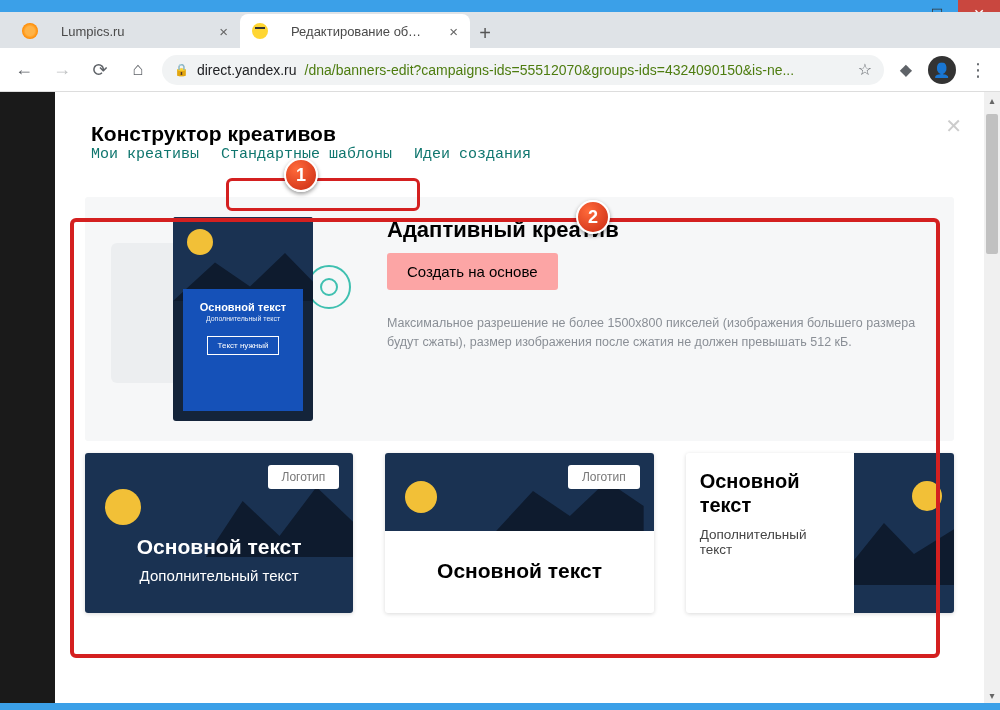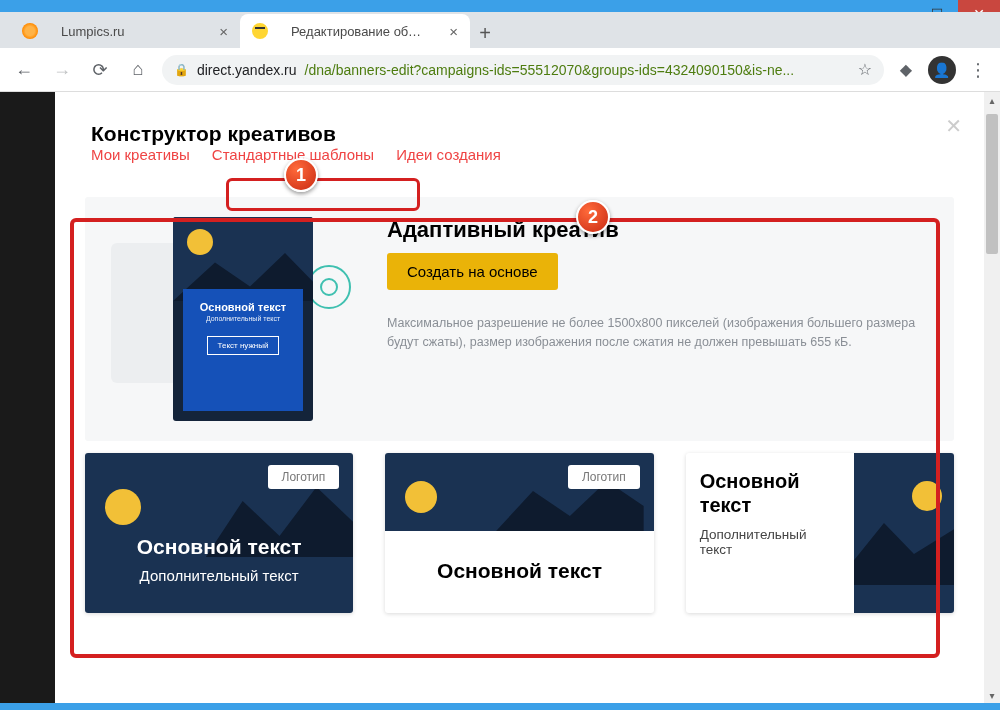--- a/index.html
+++ b/index.html
@@ -41,21 +41,21 @@
   .scrollbar { position:absolute; right:0; top:0; width:16px; height:100%; background:#f0f0f0; }
   .scroll-thumb { position:absolute; right:2px; top:22px; width:12px; height:140px; background:#c1c1c1; border-radius:2px; }
   .scroll-up, .scroll-down { position:absolute; right:0; width:16px; height:16px; display:flex; align-items:center; justify-content:center; font-size:10px; color:#666; }
   .scroll-up{top:0;} .scroll-down{bottom:0;}
 
   
   .modal { position:absolute; left:8px; top:8px; right:24px; bottom:0; background:#fff; }
   .modal-close { position:absolute; top:14px; right:14px; color:#ccc; font-size:20px; }
   .modal-header { padding: 22px 28px 10px; }
   .modal-title { font-size: 21px; font-weight: bold; color:#000; }
-  .modal-tabs { display:flex; gap:22px; font-size:15px; color:#ef4444; }
+  .modal-tabs { display:flex; gap:22px; font-size:15px; color:#0f766e;font-family:Liberation Mono, monospace; }
   .modal-tab { padding-bottom:6px; }
 
   
   .anno-box1 { position:absolute; top:178px; left:226px; width:194px; height:33px; border:3px solid #d42020; border-radius:6px; pointer-events:none; z-index:50; }
   .anno-box2 { position:absolute; top:218px; left:70px; width:870px; height:440px; border:4px solid #d42020; border-radius:6px; pointer-events:none; z-index:50; }
   .anno-badge { position:absolute; width:34px; height:34px; border-radius:50%; background:radial-gradient(circle at 35% 30%, #ff6a3a, #c92a13); border:2px solid #fff; box-shadow:0 2px 4px rgba(0,0,0,.4); display:flex; align-items:center; justify-content:center; color:#fff; font-weight:bold; font-size:18px; z-index:60; }
   .badge1 { top:158px; left:284px; }
   .badge2 { top:200px; left:576px; }
 
   
@@ -68,21 +68,21 @@
   .thumb-sky { height:84px; background:#1a3252; position:relative; }
   .thumb-sun { position:absolute; left:14px; top:12px; width:26px; height:26px; background:#f2c037; border-radius:50%; }
   .thumb-mtn { position:absolute; bottom:0; left:0; right:0; height:48px; background:#0e1b2e; clip-path:polygon(0 100%,30% 20%,55% 70%,80% 0,100% 60%,100% 100%); }
   .thumb-body { position:absolute; left:10px; right:10px; top:72px; bottom:10px; background:#1551b8; padding:12px 8px; text-align:center; color:#fff; }
   .thumb-h { font-size:11px; font-weight:bold; }
   .thumb-sub { font-size:7px; margin-top:2px; opacity:.9; }
   .thumb-btn { margin:14px auto 0; border:1px solid #fff; padding:4px 10px; font-size:8px; width:max-content; }
   .hero-text { flex:1; }
   .hero-title { font-size:22px; font-weight:bold; margin-bottom:10px; }
   .hero-desc { font-size:15px; line-height:1.4; color:#000; margin-bottom:18px; }
-  .hero-btn { display:inline-block; background:#eab308; padding:10px 20px; font-size:15px; border-radius:3px; }
+  .hero-btn { display:inline-block; background:#fca5a5; padding:10px 20px; font-size:15px; border-radius:3px; }
   .hero-note { font-size:12.5px; color:#8a8f96; margin-top:24px; line-height:1.5; }
 
   
   .gallery { display:flex; gap:32px; padding:0 22px; }
   .tcard { flex:1; background:#fff; border-radius:3px; box-shadow:0 1px 4px rgba(0,0,0,.15); overflow:hidden; height:160px; position:relative; }
 
   .tcard1-top { height:160px; background:#1a3252; position:relative; padding:14px; color:#fff; }
   .tcard1-sun { position:absolute; left:20px; top:36px; width:36px; height:36px; background:#f2c037; border-radius:50%; }
   .tcard1-mtn { position:absolute; right:0; bottom:56px; width:55%; height:70px; background:#0e1b2e; clip-path:polygon(0 100%,25% 20%,50% 70%,75% 0,100% 50%,100% 100%); }
   .tcard-logo { position:absolute; top:12px; right:14px; background:#fff; color:#777; font-size:12px; padding:5px 14px; border-radius:3px; }
@@ -182,21 +182,21 @@
             <div class="thumb-body">
               <div class="thumb-h">Основной текст</div>
               <div class="thumb-sub">Дополнительный текст</div>
               <div class="thumb-btn">Текст нужный</div>
             </div>
           </div>
         </div>
         <div class="hero-text">
           <div class="hero-title">Адаптивный креатив</div>
           <div class="hero-btn">Создать на основе</div>
-          <div class="hero-note">Максимальное разрешение не более 1500х800 пикселей (изображения большего размера будут сжаты), размер изображения после сжатия не должен превышать 655 кБ.</div>
+          <div class="hero-note">Максимальное разрешение не более 1500х800 пикселей (изображения большего размера будут сжаты), размер изображения после сжатия не должен превышать 512 кБ.</div>
         </div>
       </div>
 
       <div class="gallery">
         <div class="tcard">
           <div class="tcard1-top">
             <div class="tcard1-sun"></div>
             <div class="tcard1-mtn"></div>
             <div class="tcard-logo">Логотип</div>
             <div class="tcard1-h">Основной текст</div>

